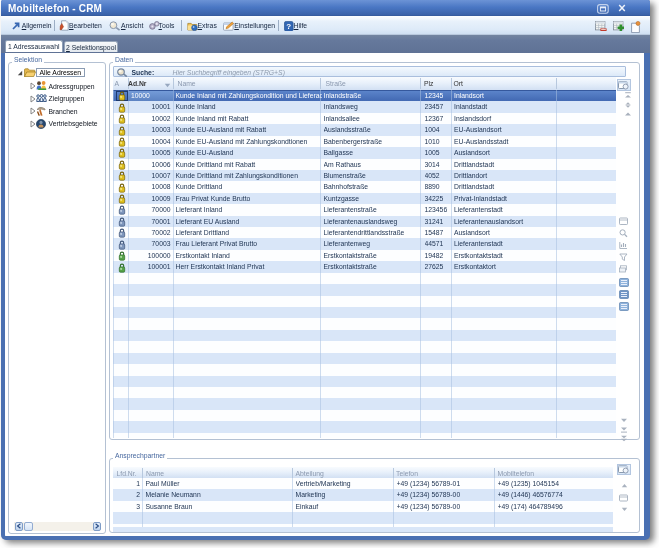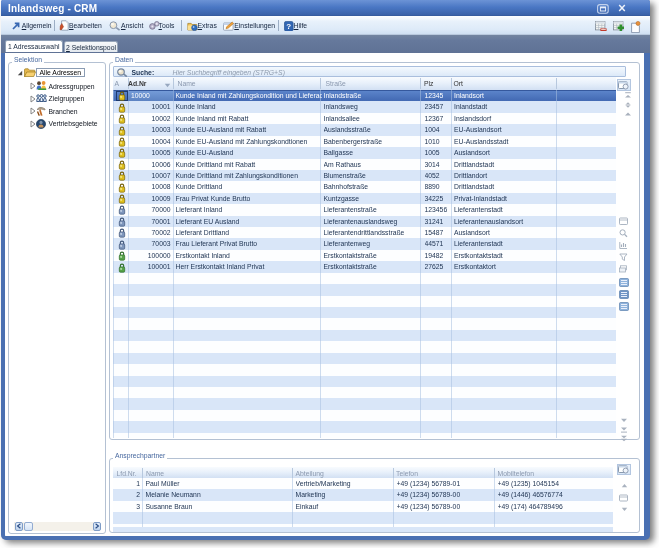--- a/index.html
+++ b/index.html
@@ -25,21 +25,21 @@
 .fs{position:absolute;border:1px solid #b4c1d3;border-radius:3px}
 .fslabel{position:absolute;font-size:6.8px;color:#47689f;background:#fff;padding:0 2px;line-height:8px}
 .u{text-decoration:underline}
 .cell{position:absolute;font-size:6.8px;color:#1c3150;white-space:nowrap;overflow:hidden}
 .hdrtxt{position:absolute;font-size:6.8px;white-space:nowrap}
 .vline{position:absolute;width:1px;background:rgba(168,192,224,.55)}
 .num{text-align:right}
 </style></head><body>
 <div class="win">
  <div class="tbar">
-   <div class="ttext">Inlandsweg - CRM</div>
+   <div class="ttext">Mobiltelefon - CRM</div>
    <svg class="abs" style="left:596px;top:3.5px" width="12" height="10" viewBox="0 0 12 10">
      <rect x="0.6" y="0.6" width="10.6" height="8.6" rx="2.2" fill="none" stroke="#c3d2ec" stroke-width="1.1"></rect>
      <rect x="3.4" y="3" width="5.2" height="4" fill="none" stroke="#e8eef9" stroke-width="1"></rect>
      <rect x="3.4" y="2.9" width="5.2" height="1.4" fill="#e8eef9"></rect>
    </svg>
    <svg class="abs" style="left:616.5px;top:4px" width="8" height="8" viewBox="0 0 8 8">
      <path d="M1.2 1.1 L6.8 6.9 M6.8 1.1 L1.2 6.9" stroke="#eff3fa" stroke-width="1.5"></path>
    </svg>
  </div>
  <div class="menubar">

